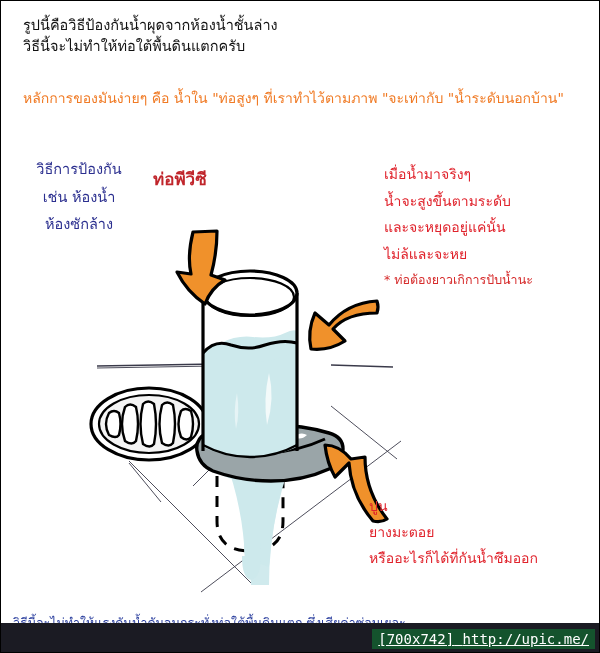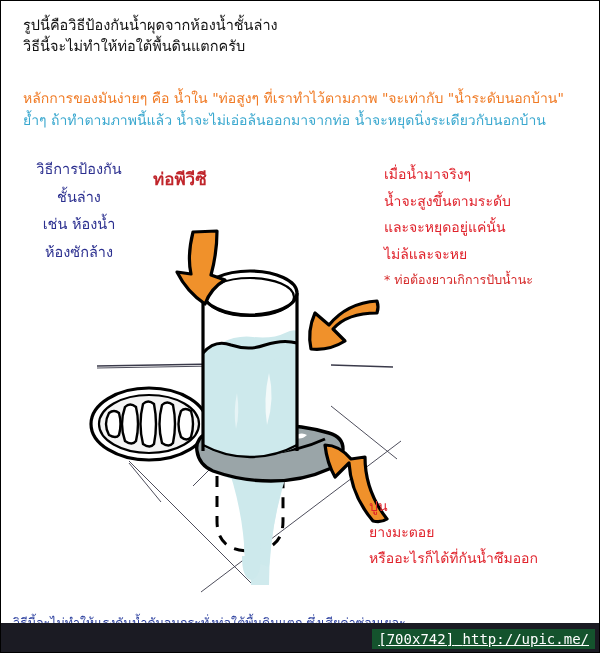--- a/index.html
+++ b/index.html
@@ -116,25 +116,23 @@
 </style>
 </head>
 <body>
 
 <div id="page">
 
   <div class="hdr" id="hdr1">รูปนี้คือวิธีป้องกันน้ำผุดจากห้องน้ำชั้นล่าง</div>
   <div class="hdr" id="hdr2">วิธีนี้จะไม่ทำให้ท่อใต้พื้นดินแตกครับ</div>
 
   <div class="principle" id="prin1">หลักการของมันง่ายๆ คือ น้ำใน "ท่อสูงๆ ที่เราทำไว้ตามภาพ "จะเท่ากับ "น้ำระดับนอกบ้าน"</div>
-  <div class="principle" id="prin2">ย้ำๆ ถ้าทำตามภาพนี้แล้ว น้ำจะไม่เอ่อล้นออกมาจากท่อ น้ำจะหยุดนิ่งระเดียวกับนอกบ้าน</div>
 
   <div id="left-col">
     <div>วิธีการป้องกัน</div>
-    <div>ชั้นล่าง</div>
     <div>เช่น ห้องน้ำ</div>
     <div>ห้องซักล้าง</div>
   </div>
 
   <div id="right-col">
     <div>เมื่อน้ำมาจริงๆ</div>
     <div>น้ำจะสูงขึ้นตามระดับ</div>
     <div>และจะหยุดอยู่แค่นั้น</div>
     <div>ไม่ล้และจะหย</div>
     <div class="note">* ท่อต้องยาวเกิการปับน้ำนะ</div>

